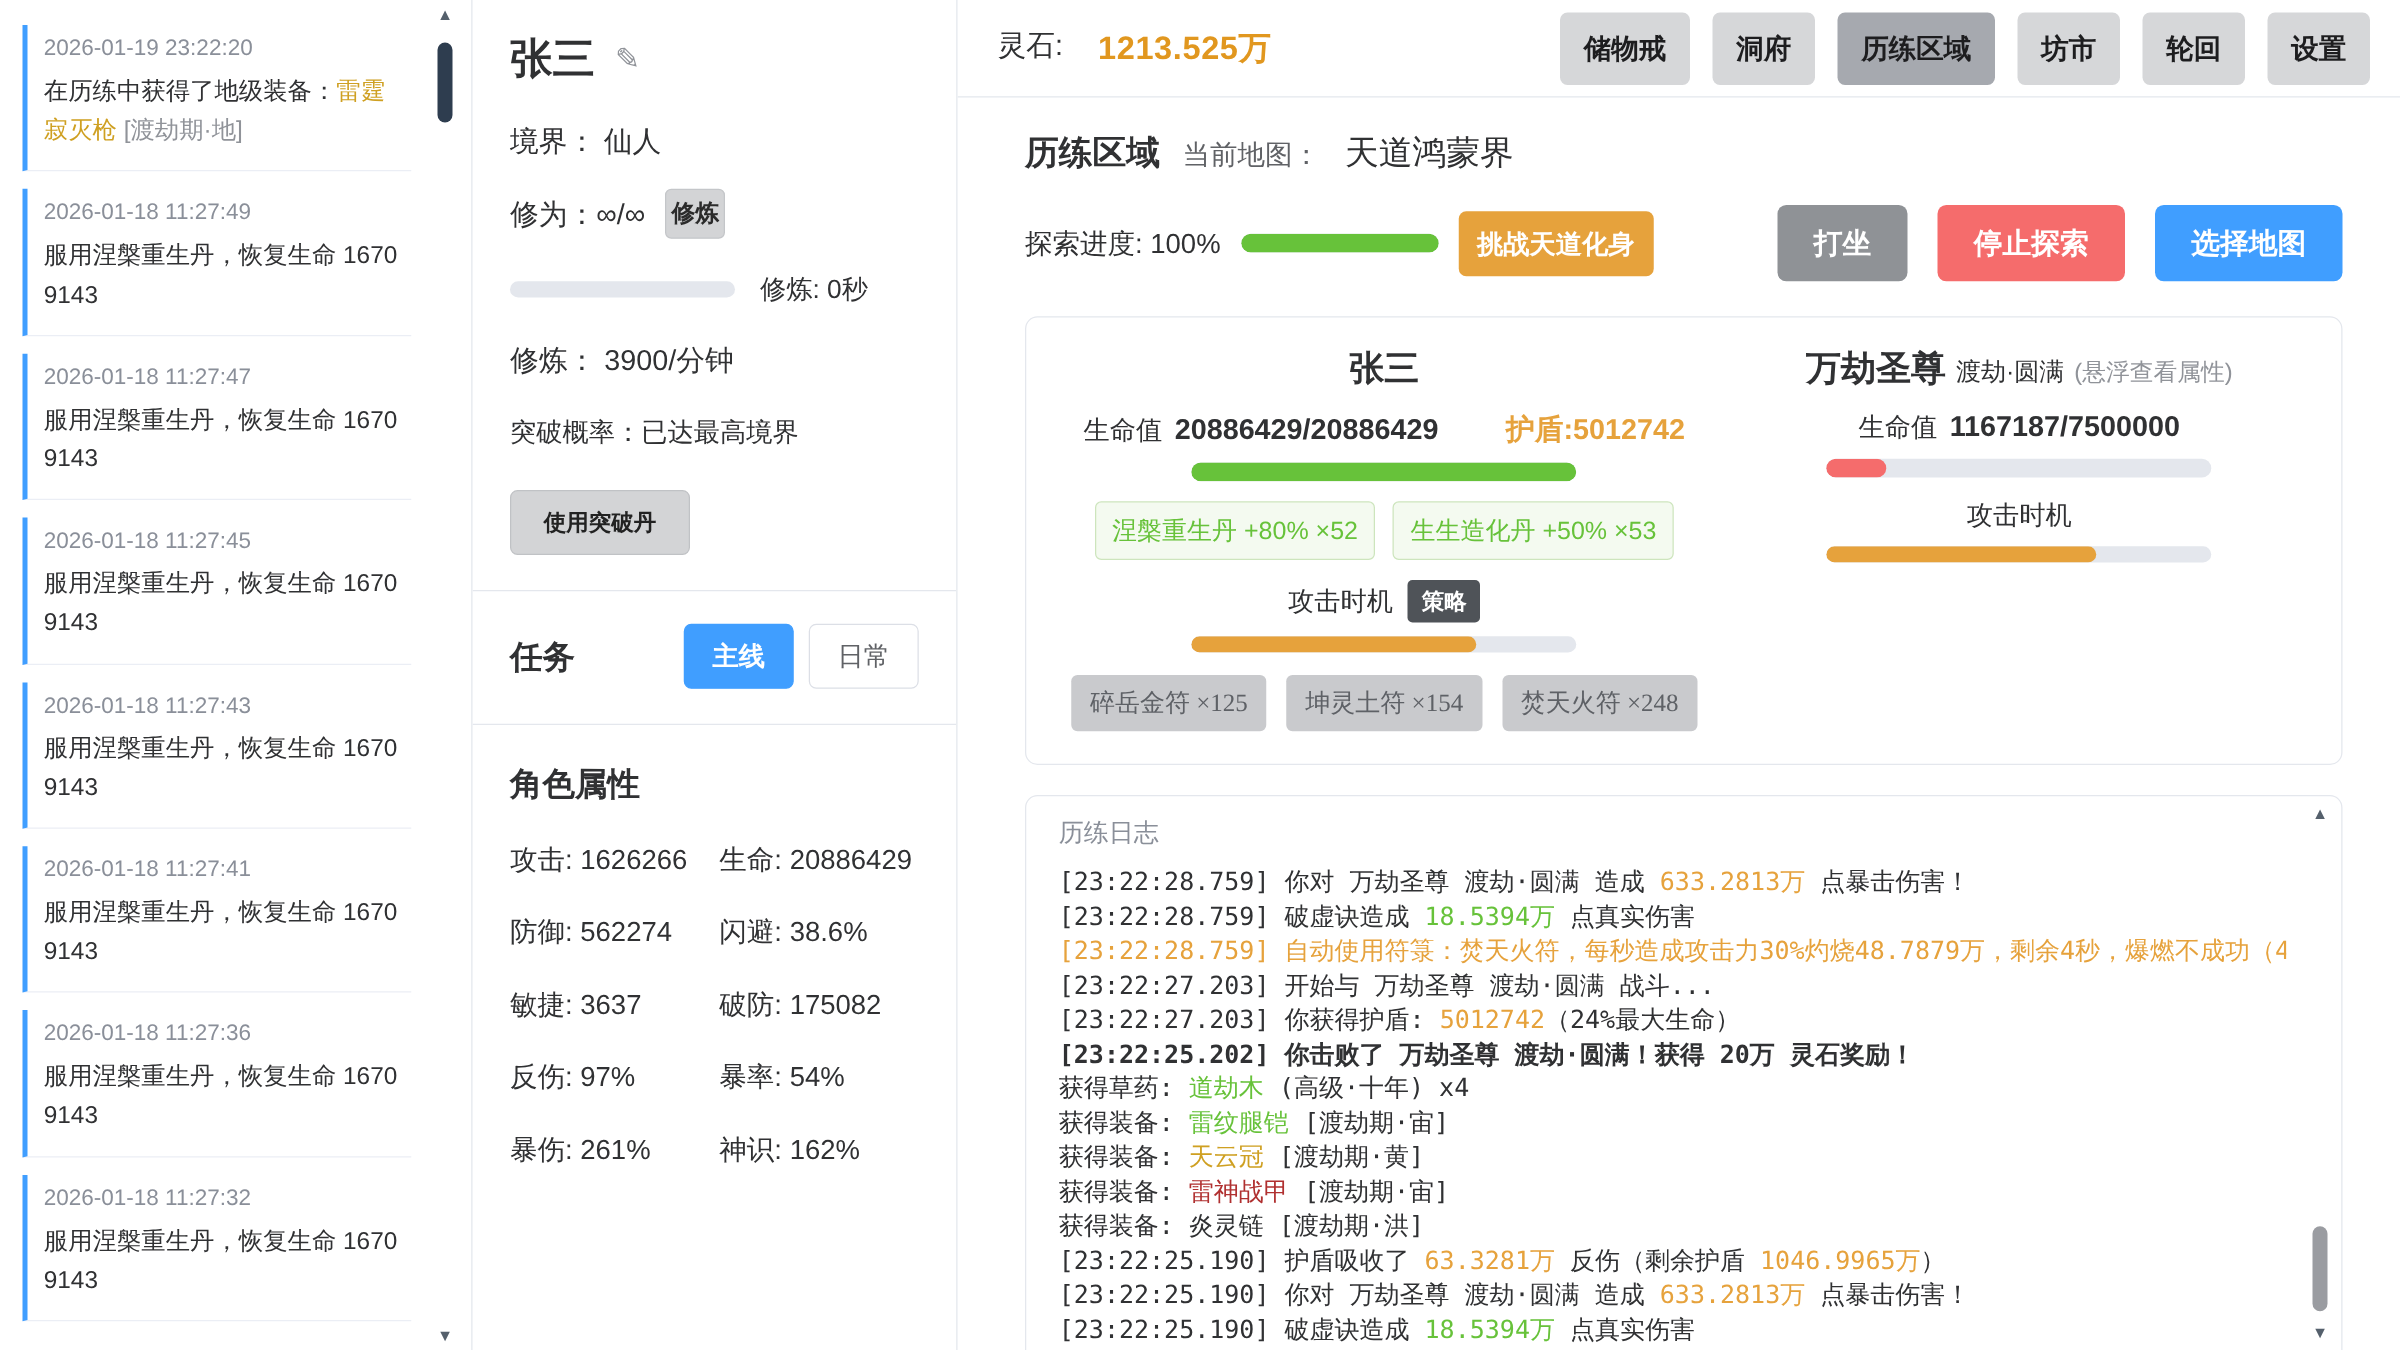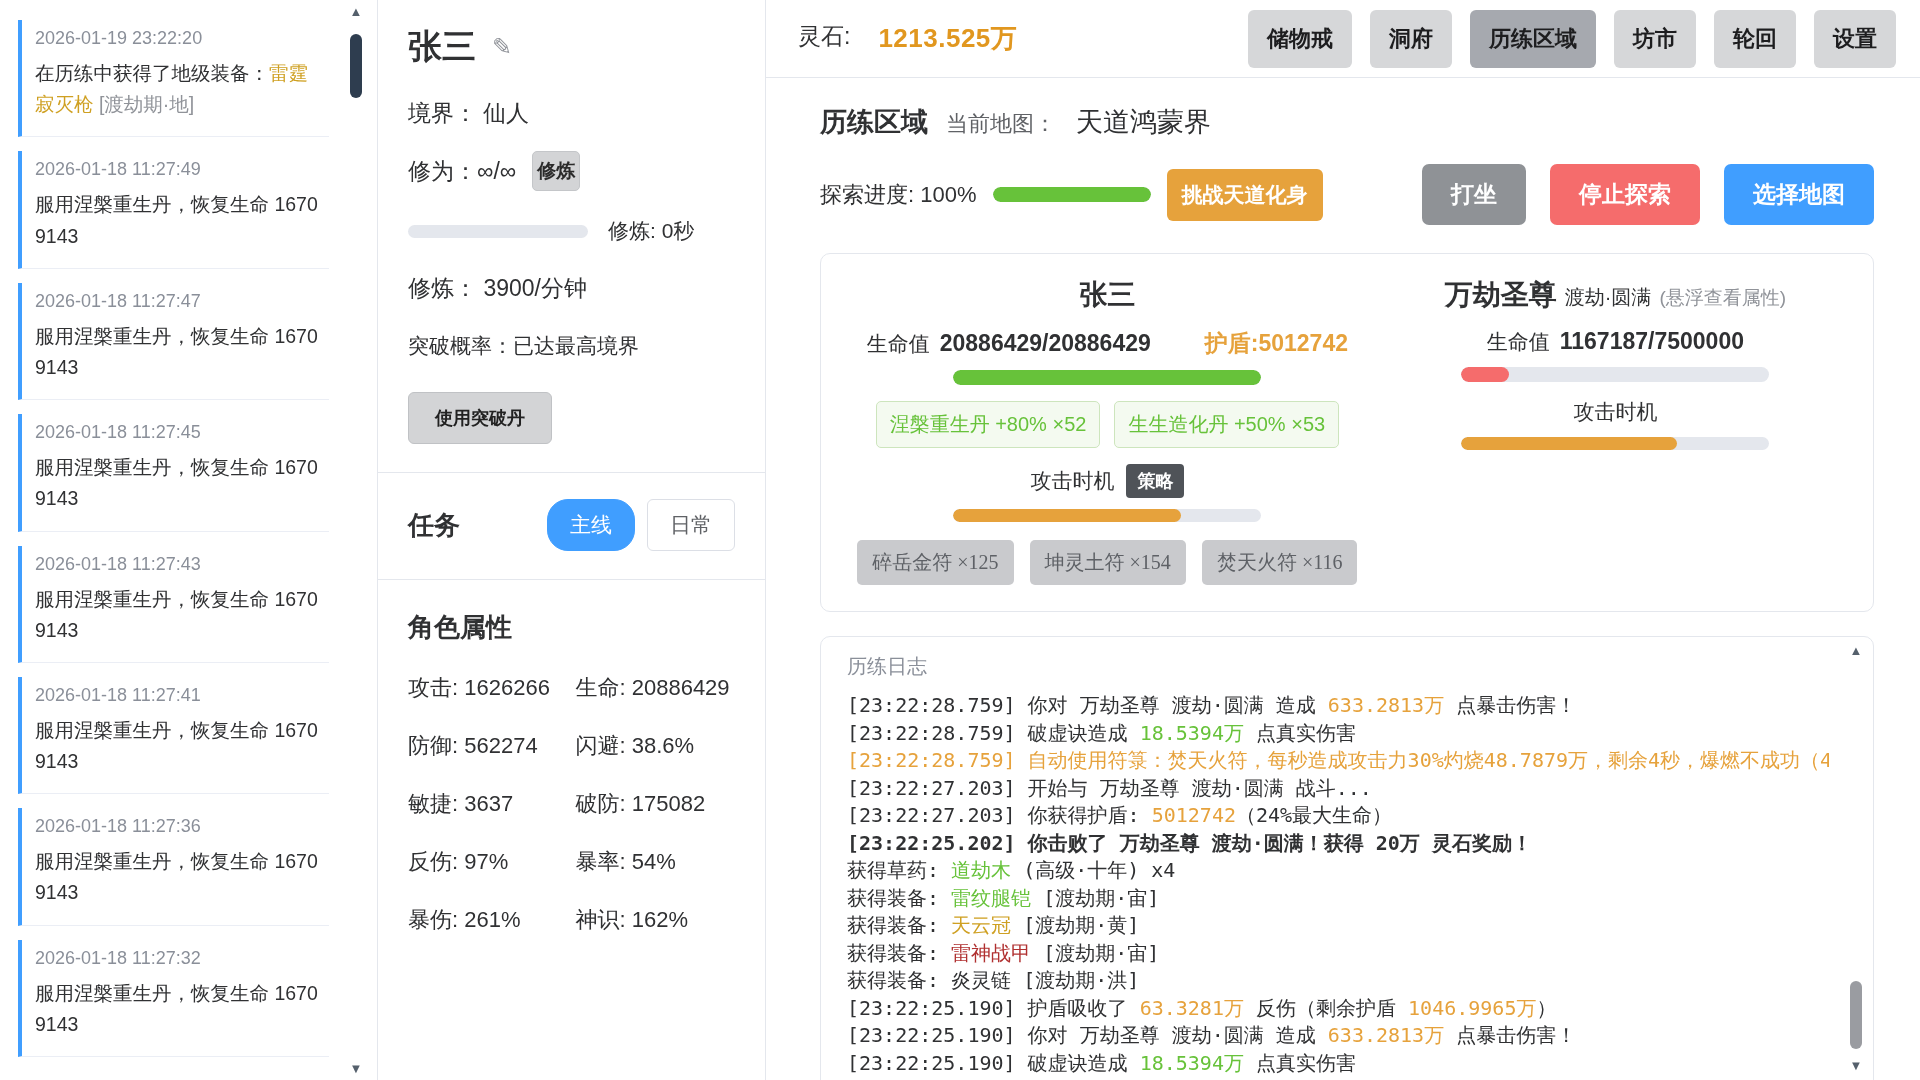--- a/index.html
+++ b/index.html
@@ -39,21 +39,21 @@
   .cult-bar{width:180px;height:13px;background:var(--track);border-radius:7px;}
   .cult-time{font-size:21px;}
   .cult-rate{font-size:23px;margin-top:28px;}
   .breakthrough{font-size:21px;margin-top:28px;}
   .btn-breakthrough{margin-top:32px;background:#d3d4d6;border:1px solid #c0c2c5;border-radius:6px;font-size:18px;font-weight:bold;padding:13px 26px;color:#222;cursor:pointer;font-family:inherit;}
   .panel-divider{border:none;border-top:1px solid var(--border2);margin:28px -30px 0;}
   .tasks-row{display:flex;align-items:center;justify-content:space-between;margin-top:26px;}
   .tasks-title{font-size:26px;font-weight:bold;}
   .tab-group{display:flex;gap:12px;}
   .tab-btn{border-radius:6px;font-size:21px;padding:11px 22px;cursor:pointer;border:1px solid var(--border);background:#fff;color:var(--text2);font-family:inherit;}
-  .tab-btn.active{background:var(--blue);border-color:var(--blue);color:#fff;font-weight:normal;border-radius:21px;}
+  .tab-btn.active{background:var(--blue);border-color:var(--blue);color:#fff;font-weight:bold;}
   .attrs-title{font-size:26px;font-weight:bold;margin-top:30px;}
   .attr-grid{display:grid;grid-template-columns:1.05fr 1fr;margin-top:28px;row-gap:28px;font-size:22px;}
 
   
   .main{flex:1;display:flex;flex-direction:column;overflow:hidden;}
   .topbar{flex:0 0 78px;height:78px;display:flex;align-items:center;padding:0 24px 0 32px;border-bottom:1px solid var(--border2);}
   .spirit{font-size:23px;display:flex;align-items:flex-start;gap:20px;}
   .spirit b{color:#e1971f;font-size:26px;margin-left:8px;letter-spacing:.5px;}
   .nav{margin-left:auto;display:flex;gap:18px;}
   .nav-btn{background:#d6d7d9;border:none;border-radius:6px;font-size:22px;font-weight:bold;padding:14px 19px;color:#1d1d1f;cursor:pointer;font-family:inherit;}
@@ -259,21 +259,21 @@
           <div class="timing-row">
             <span>攻击时机</span>
             <button class="btn-strategy">策略</button>
           </div>
           <div class="timing-bar">
             <div class="timing-fill" style="width: 74%;"></div>
           </div>
           <div class="talisman-row">
               <div class="talisman">碎岳金符 ×125</div>
               <div class="talisman">坤灵土符 ×154</div>
-              <div class="talisman">焚天火符 ×116</div>
+              <div class="talisman">焚天火符 ×248</div>
             </div>
         </div>
 
         <div class="battle-col enemy">
           <div class="enemy-title">
             <span class="fighter-name">万劫圣尊</span>
             <span class="enemy-sub">渡劫·圆满</span>
             <span class="enemy-hint">(悬浮查看属性)</span>
           </div>
           <div class="hp-row">

